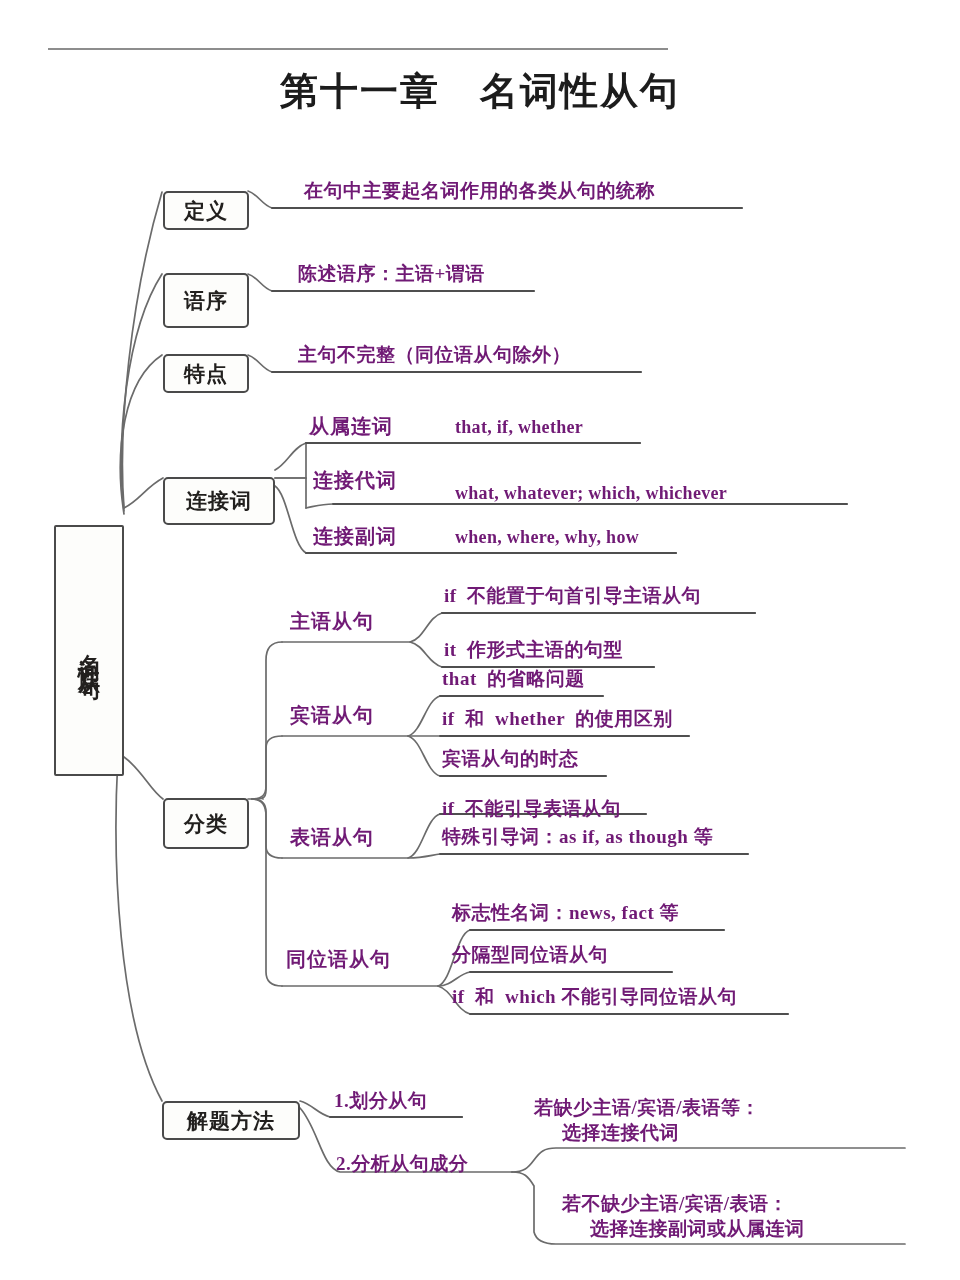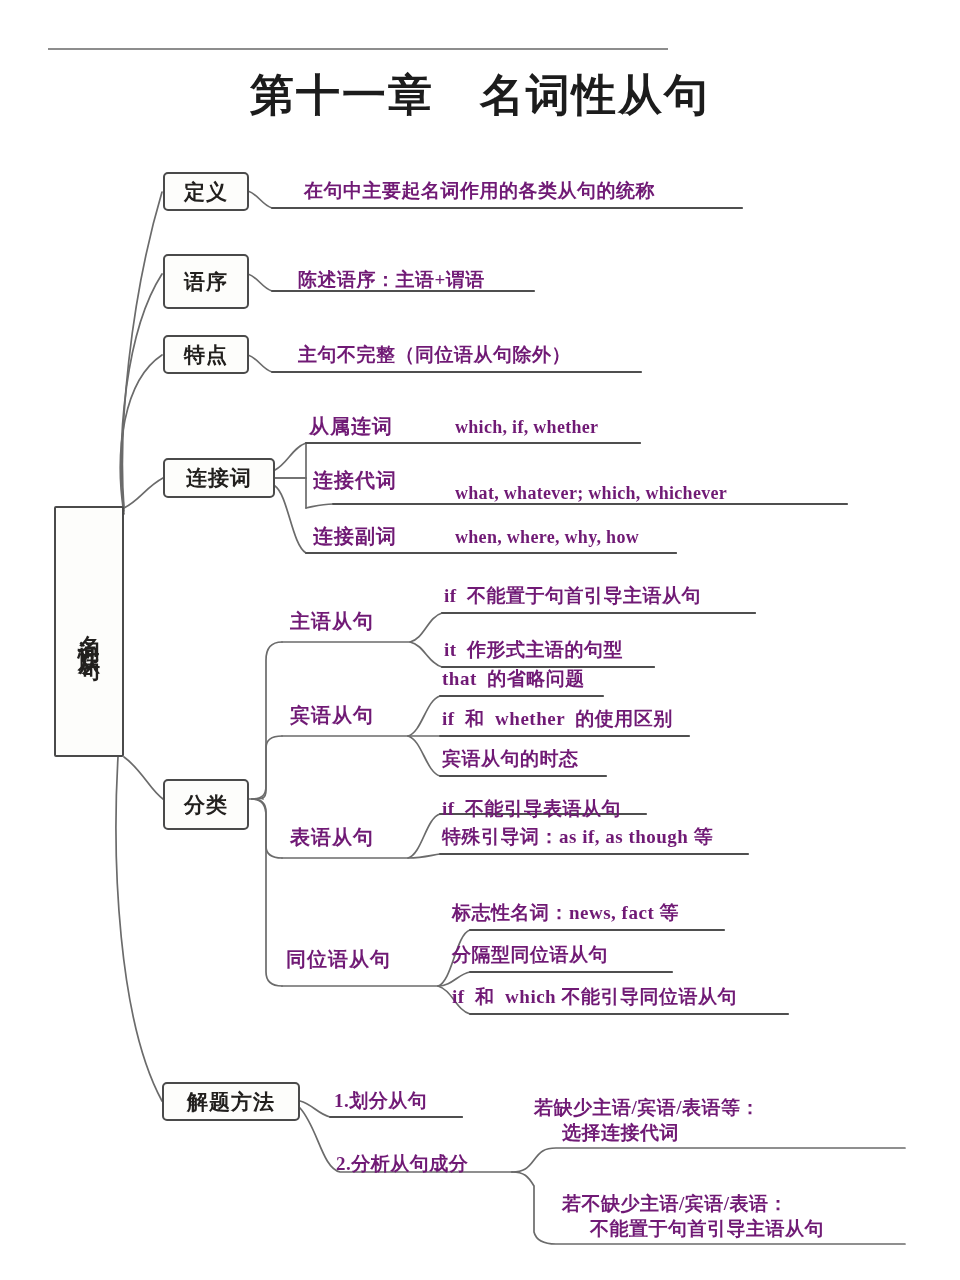--- a/index.html
+++ b/index.html
@@ -32,40 +32,41 @@
     border-top: 2px solid #8d8d8d;
   }
   .page-title {
     position: absolute;
     left: 0;
     top: 66px;
     width: 960px;
     text-align: center;
     font-family: "Liberation Serif", "DejaVu Serif", serif;
     font-weight: bold;
-    font-size: 44px;
+    font-size: 38px;
     letter-spacing: 2px;
     color: #1c1c1c;
     white-space: pre;
   }
   
   .node-box {
     position: absolute;
     box-sizing: border-box;
     border: 2px solid #4a4a4a;
     border-radius: 5px;
     background: #fdfdfb;
     display: flex;
     align-items: center;
     justify-content: center;
     font-family: "Liberation Serif", "DejaVu Serif", serif;
     font-weight: bold;
     font-size: 21px;
     color: #22201e;
     letter-spacing: 1px;
+    margin-top: 19px;
   }
   .node-box.root {
     writing-mode: vertical-rl;
     text-orientation: upright;
     letter-spacing: 6px;
     border-radius: 2px;
     font-size: 22px;
   }
   
   .lbl {
@@ -193,34 +194,34 @@
   </svg>
 
   <div class="node-box root" style="left:54px; top:506px; width:70px; height:251px;">名词性从句</div>
 
   <div class="node-box" style="left:163px; top:172px; width:86px; height:39px;">定义</div>
 
   <div class="node-box" style="left:163px; top:254px; width:86px; height:55px;">语序</div>
 
   <div class="node-box" style="left:163px; top:335px; width:86px; height:39px;">特点</div>
 
-  <div class="node-box" style="left:163px; top:458px; width:112px; height:40px;text-align:center;">连接词</div>
+  <div class="node-box" style="left:163px; top:458px; width:112px; height:48px;text-align:center;">连接词</div>
 
   <div class="node-box" style="left:163px; top:779px; width:86px; height:51px;">分类</div>
 
   <div class="node-box" style="left:162px; top:1082px; width:138px; height:39px;">解题方法</div>
 
   <div class="lbl leaf" style="left:304px; top:179px;">在句中主要起名词作用的各类从句的统称</div>
 
-  <div class="lbl leaf" style="left:298px; top:268px;">陈述语序：主语+谓语</div>
+  <div class="lbl leaf" style="left:298px; top:262px;">陈述语序：主语+谓语</div>
 
   <div class="lbl leaf" style="left:298px; top:343px;">主句不完整（同位语从句除外）</div>
 
   <div class="lbl cat" style="left:309px; top:414px;">从属连词</div>
-  <div class="lbl leaf-en" style="left:455px; top:416px;">which, if, whether</div>
+  <div class="lbl leaf-en" style="left:455px; top:416px;">that, if, whether</div>
 
   <div class="lbl cat" style="left:313px; top:468px;">连接代词</div>
   <div class="lbl leaf-en" style="left:455px; top:482px;">what, whatever; which, whichever</div>
 
   <div class="lbl cat" style="left:313px; top:524px;">连接副词</div>
   <div class="lbl leaf-en" style="left:455px; top:526px;">when, where, why, how</div>
 
   <div class="lbl cat" style="left:290px; top:609px;">主语从句</div>
   <div class="lbl leaf" style="left:444px; top:584px;">if  不能置于句首引导主语从句</div>
   <div class="lbl leaf" style="left:444px; top:638px;">it  作形式主语的句型</div>
@@ -238,15 +239,15 @@
   <div class="lbl leaf" style="left:452px; top:901px;">标志性名词：news, fact 等</div>
   <div class="lbl leaf" style="left:452px; top:943px;">分隔型同位语从句</div>
   <div class="lbl leaf" style="left:452px; top:985px;">if  和  which 不能引导同位语从句</div>
 
   <div class="lbl step" style="left:334px; top:1089px;">1.划分从句</div>
   <div class="lbl note" style="left:534px; top:1075px;">若缺少主语/宾语/表语等：</div>
   <div class="lbl note" style="left:562px; top:1100px;">选择连接代词</div>
 
   <div class="lbl step" style="left:336px; top:1152px;">2.分析从句成分</div>
   <div class="lbl note" style="left:562px; top:1171px;">若不缺少主语/宾语/表语：</div>
-  <div class="lbl note" style="left:590px; top:1196px;">不能置于句首引导主语从句</div>
+  <div class="lbl note" style="left:590px; top:1196px;">选择连接副词或从属连词</div>
 
 </div>
 
 </body></html>

